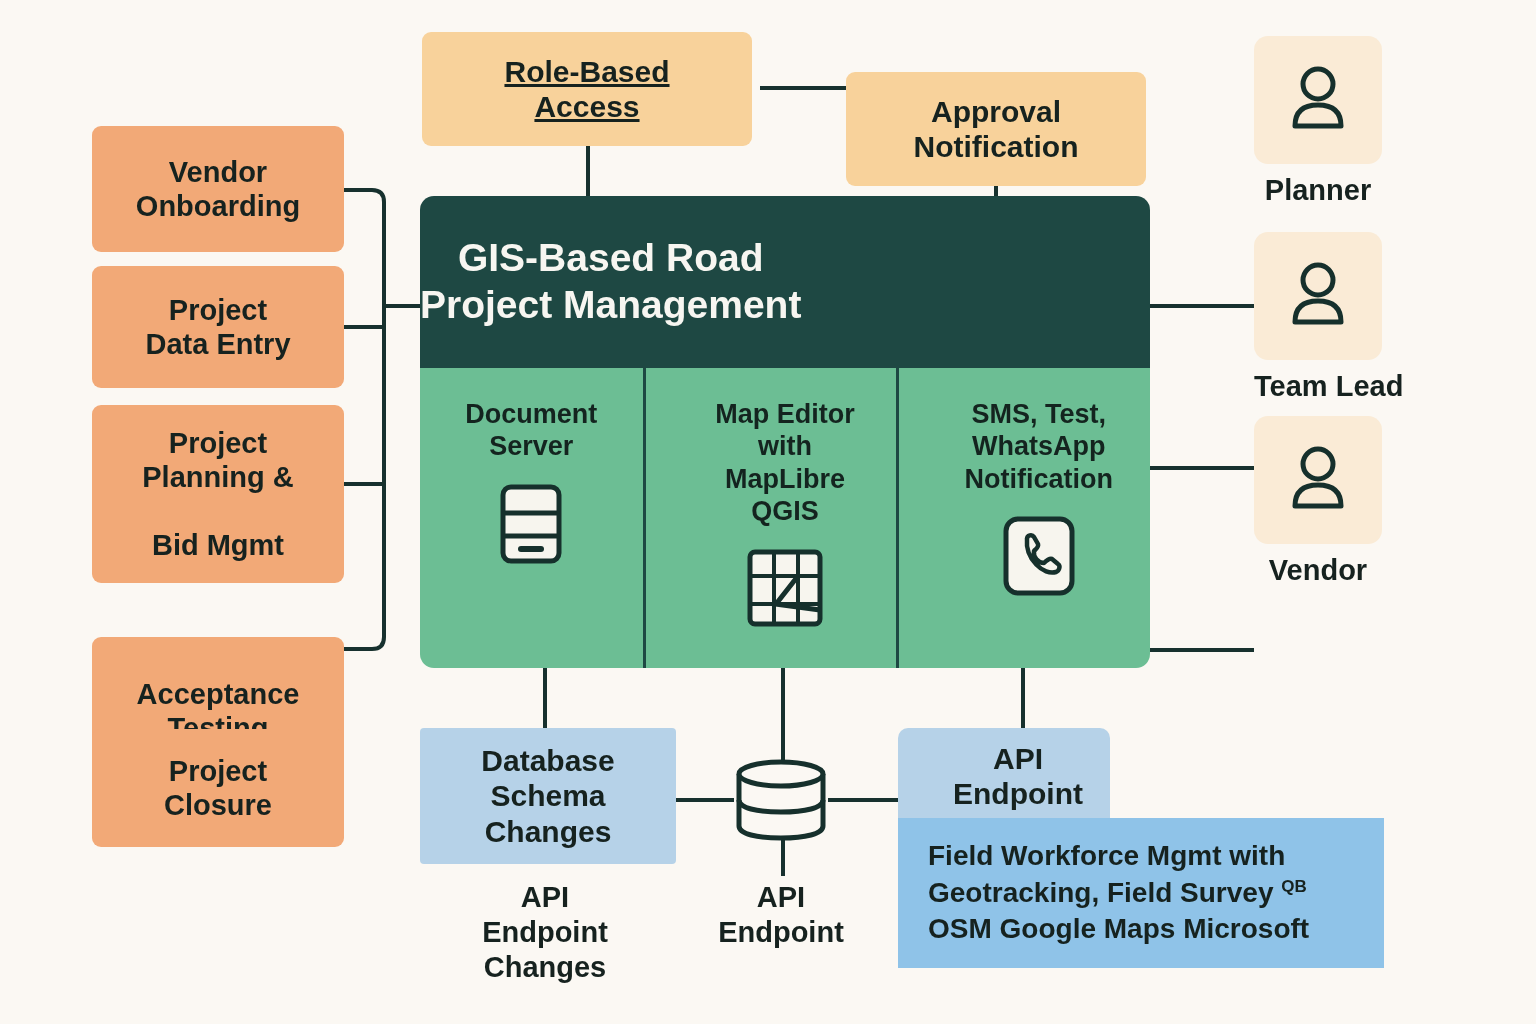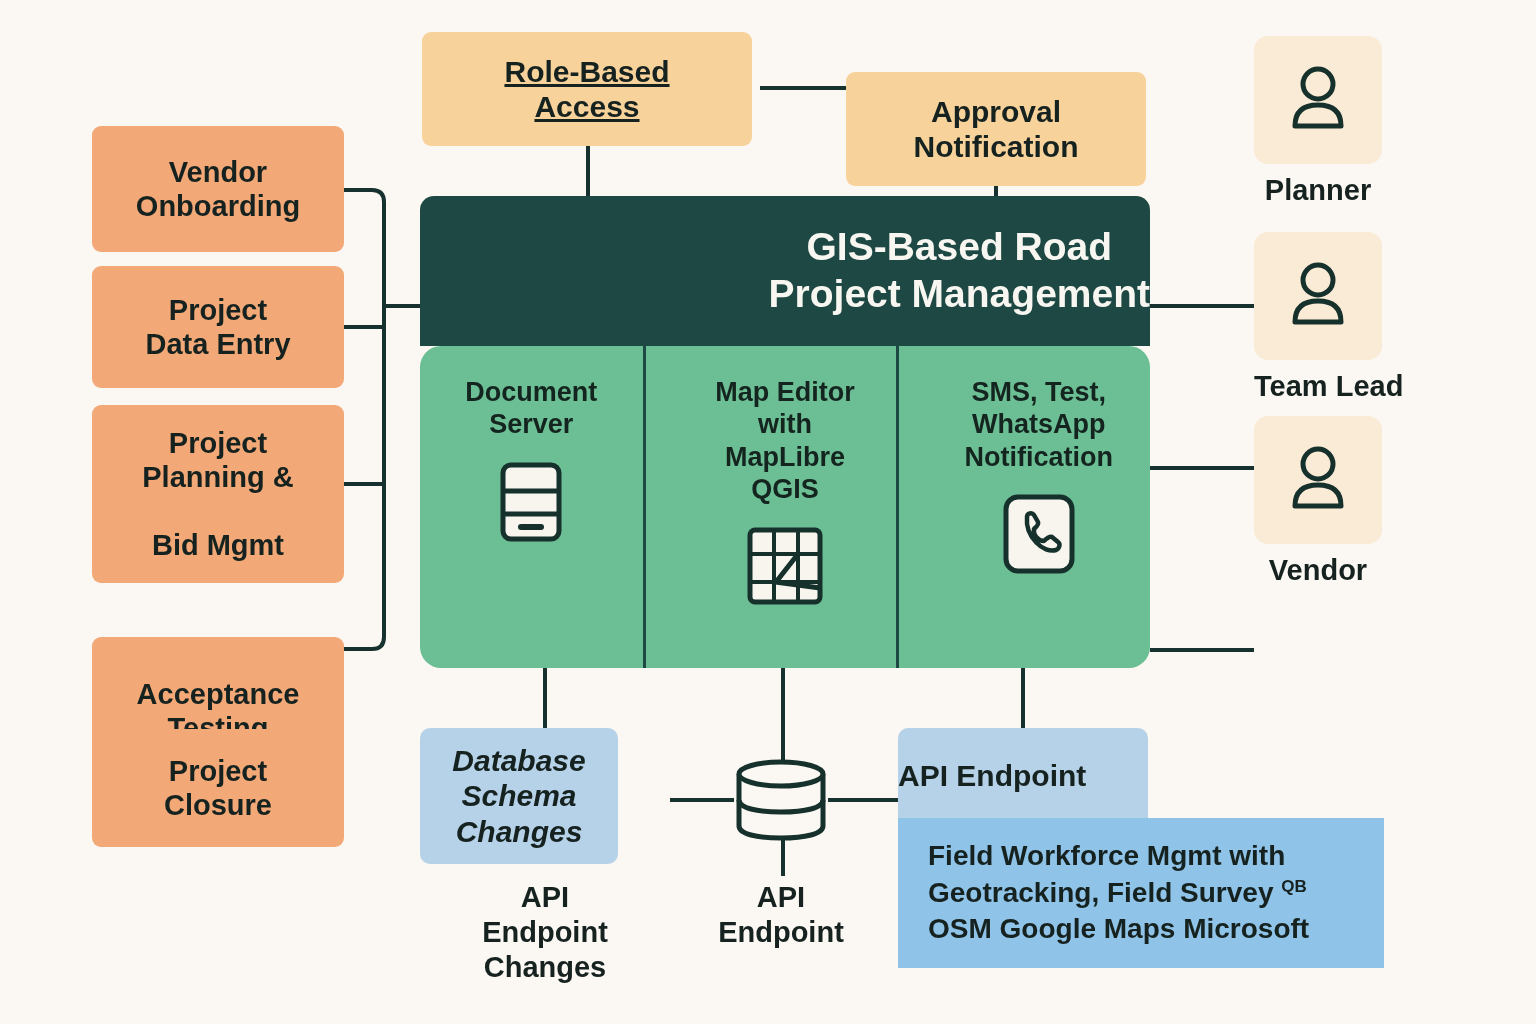--- a/index.html
+++ b/index.html
@@ -38,56 +38,56 @@
 
   
   #platform {
     position: absolute;
     left: 420px; top: 196px; width: 730px; height: 472px;
     border-radius: 14px; overflow: hidden;
     display: flex; flex-direction: column;
   }
   #platform-head {
     background: #1E4843;
-    height: 150px;
-    display: flex; align-items: center; justify-content: flex-end;
+    height: 172px;
+    display: flex; align-items: center; justify-content: flex-start;
   }
   #platform-title {
     color: #F7F6F1;
     font-size: 39px; font-weight: 700; line-height: 1.2;
     text-align: center;
   }
   #platform-body {
-    flex: 1; display: flex; background: #6CBE94; border-radius: 21px;
+    flex: 1; display: flex; background: #6CBE94;
   }
   .pcol {
     flex: 1;
     display: flex; flex-direction: column; align-items: center;
     padding-top: 30px; gap: 16px;
     position: relative;
   }
   .pcol + .pcol { border-left: 3px solid #1E4843; padding-left: 28px; }
   .pcol-label {
     color: #14241F; font-size: 27px; font-weight: 700;
     line-height: 1.2; text-align: center;
   }
   .pcol-icon { margin-top: 4px; }
 
   
   .blue-lite { background: #B6D2E8; }
   .blue-mid  { background: #8FC3E8; }
 
   #db-schema {
-    left: 420px; top: 728px; width: 198px; height: 136px;
-    font-size: 30px; border-radius: 10px; font-style: italic;
+    left: 420px; top: 728px; width: 256px; height: 136px;
+    font-size: 30px; border-radius: 4px;
   }
   #api-endpoint-box {
-    left: 898px; top: 728px; width: 250px; height: 96px;
+    left: 898px; top: 728px; width: 212px; height: 96px;
     font-size: 30px; border-radius: 10px 10px 0 0;
-    justify-content: flex-start; 
+    justify-content: flex-start; padding-left: 28px;
   }
   #field-workforce {
     left: 898px; top: 818px; width: 486px; height: 150px;
     border-radius: 0;
     font-size: 28px; font-weight: 700;
     justify-content: flex-start; padding-left: 30px;
     text-align: left;
     line-height: 1.32;
   }
   #field-workforce sup { font-size: 17px; vertical-align: super; }

